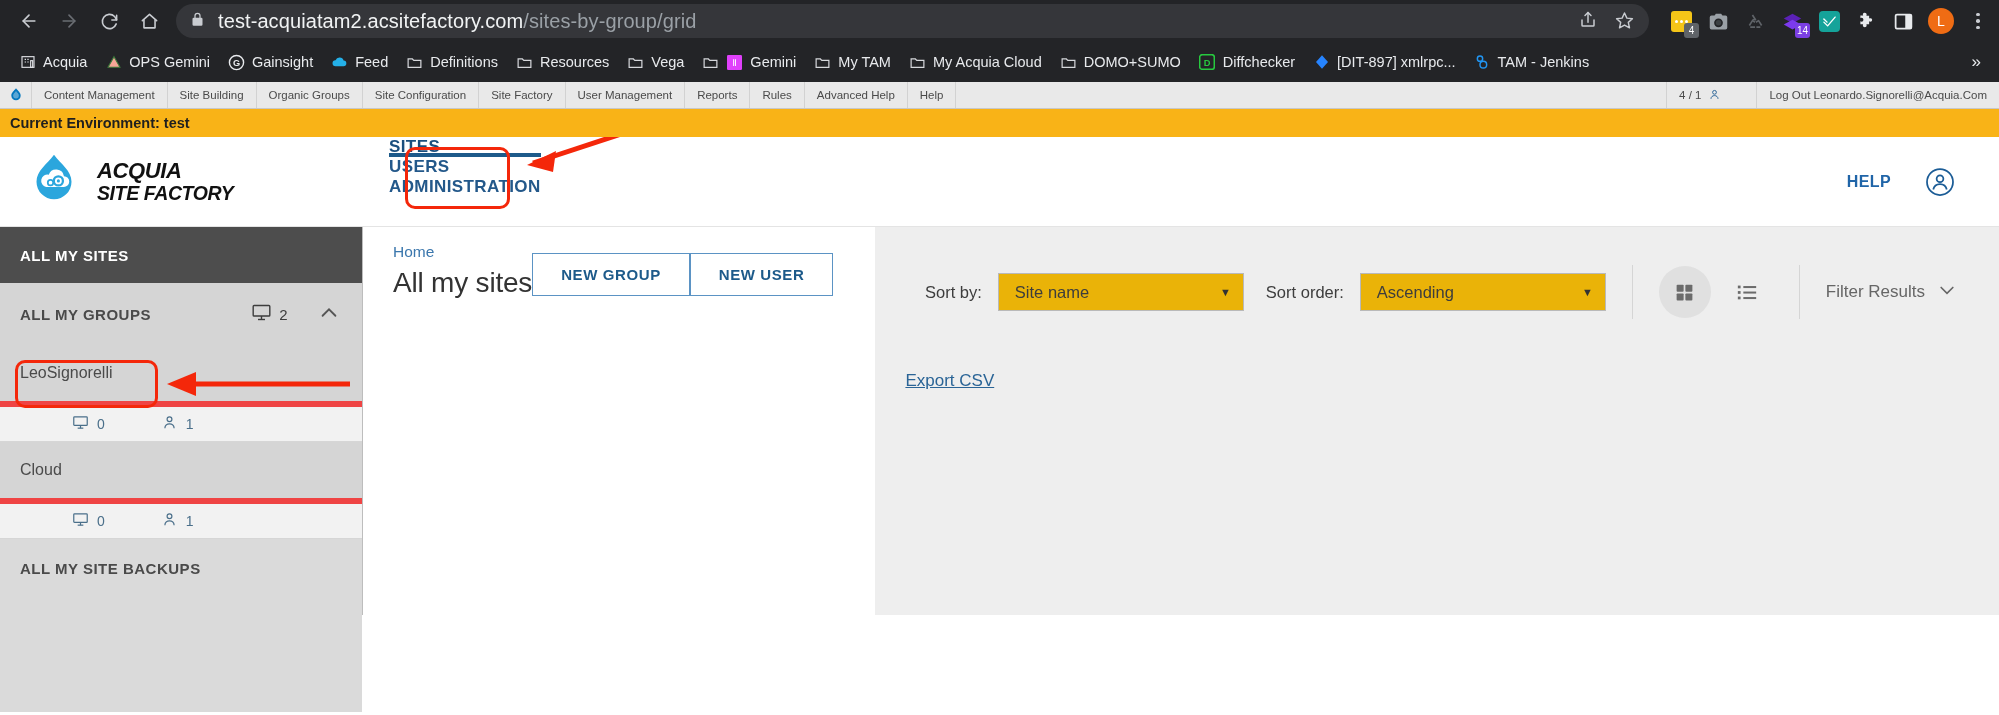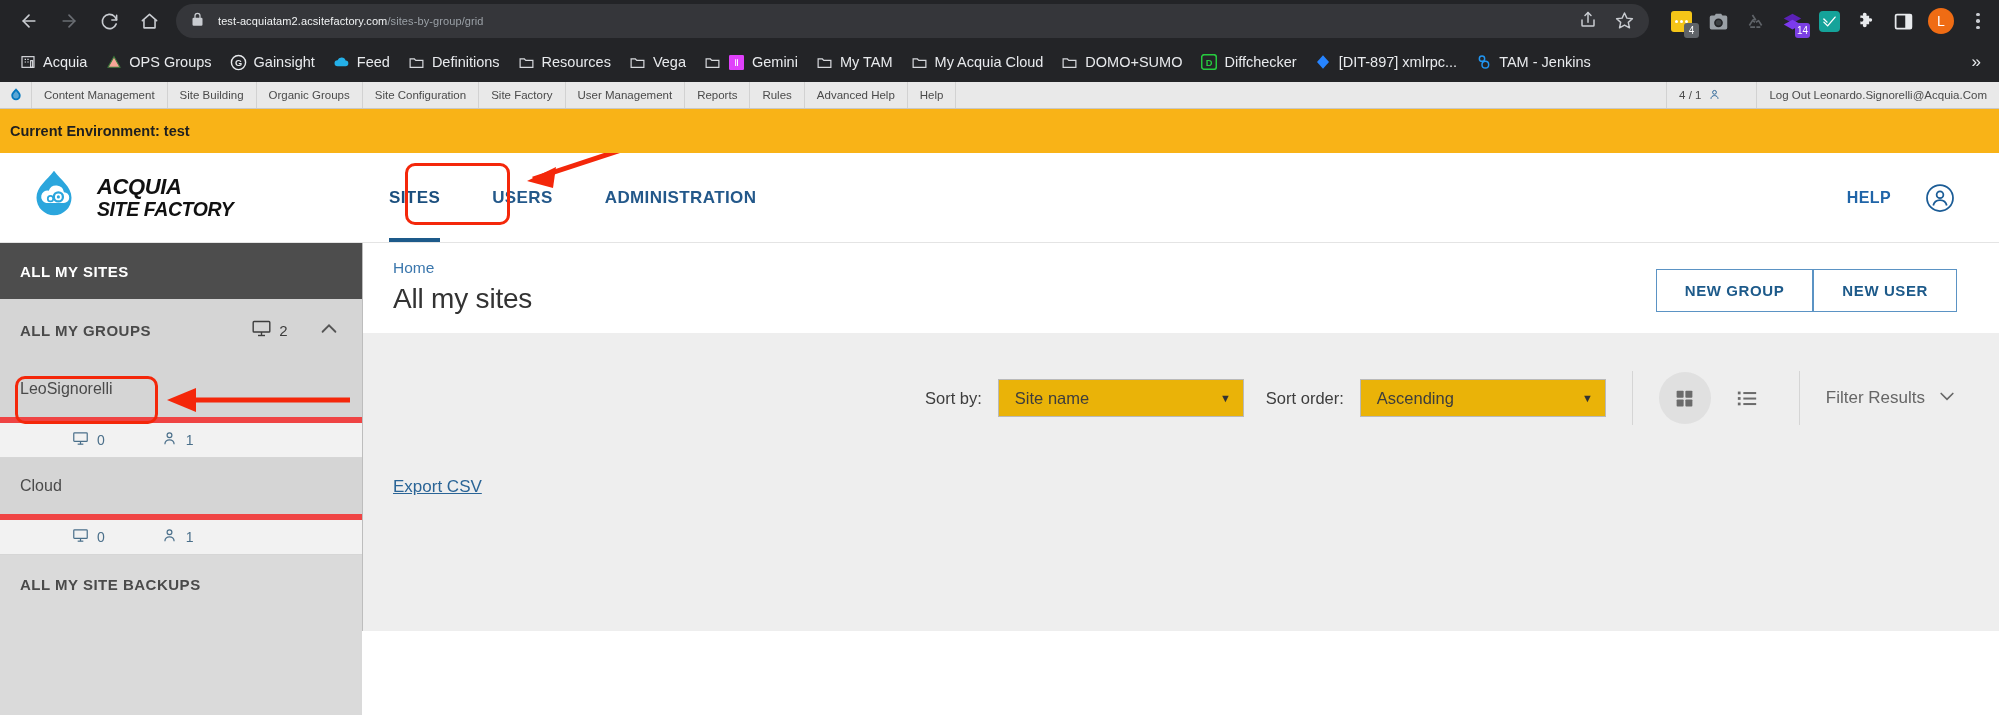--- a/index.html
+++ b/index.html
@@ -25,21 +25,21 @@
   .nav-btn svg { display:block; }
 
   #omnibox {
     flex: 1 1 auto; height: 34px; background: #35363a;
     border-radius: 17px; display: flex; align-items: center;
     margin: 0 8px 0 6px; padding: 0 14px 0 14px;
     min-width: 0; position: relative;
   }
   #lock-icon { width: 18px; height: 18px; flex:0 0 auto; margin-right: 10px; color:#c9ccd1;}
   #url-text {
-    color: #f1f3f4; font-size: 11px; white-space: nowrap;
+    color: #f1f3f4; font-size: 20px; white-space: nowrap;
     overflow: hidden; letter-spacing: .1px;
   }
   #url-text .path { color: #9aa0a6; }
   #omnibox-actions { margin-left:auto; display:flex; align-items:center; gap:16px; padding-left: 12px;}
   .omni-icon { width:20px;height:20px;color:#c9ccd1; flex:0 0 auto;}
 
   #ext-icons { display:flex; align-items:center; gap:13px; padding-left:10px; flex:0 0 auto;}
   .ext { width: 24px; height: 24px; position: relative; display:flex;align-items:center;justify-content:center;}
   .ext-badge {
     position:absolute; right:-6px; bottom:-5px; min-width:15px; height:15px;
@@ -80,35 +80,35 @@
   .adm-item {
     display:flex;align-items:center; padding:0 12px;
     border-right:1px solid #d2d2d2; white-space:nowrap;
   }
   #admin-right { margin-left:auto; display:flex; align-items:stretch;gap:23px; }
   #admin-right .adm-item { border-right:none; border-left:1px solid #d2d2d2; }
   #adm-count { display:flex; align-items:center; gap:7px; }
 
   
   #env-bar {
-    height: 44px; background:#f9b317; display:flex; align-items:center;
+    height: 28px; background:#f9b317; display:flex; align-items:center;
     padding-left: 10px; font-size: 14.5px; font-weight: bold; color:#1f1f1f;
   }
 
   
   #site-header {
     height: 90px; background:#fff; display:flex; align-items:center;
     border-bottom:1px solid #e4e4e4; position:relative;
   }
   #logo-area { width: 363px; display:flex; align-items:center; gap:15px; padding-left:26px; flex:0 0 auto;}
   #logo-text { font-style: italic; font-weight: 800; line-height:1.04; color:#111; letter-spacing:-.4px;}
   #logo-text .l1 { font-size: 22px; }
   #logo-text .l2 { font-size: 19.5px; }
 
-  #main-nav { display:flex; align-items:stretch; height:100%; }
+  #main-nav { display:flex; align-items:stretch; height:100%;flex-direction:column; }
   .nav-tab {
     display:flex;align-items:center; padding: 0 26px; color:#23588a;
     font-size:17px; font-weight:600; letter-spacing:.4px; position:relative;
   }
   .nav-tab.active { color:#1b4f7e; }
   .nav-tab.active::after {
     content:""; position:absolute; left:26px; right:26px; bottom:0;
     height:4px; background:#1d5a8a;
   }
   #header-right { margin-left:auto; display:flex;align-items:center; gap:34px; padding-right:44px;}
@@ -145,21 +145,21 @@
   }
   .stat { display:flex;align-items:center;gap:8px;}
   #all-my-backups {
     height: 58px; background:#dadada; display:flex;align-items:center;
     padding-left:20px; font-size:15px; font-weight:bold; color:#4a4a4a;
     letter-spacing:.5px;
   }
   #sidebar-filler { background:#dadada; height: 115px; }
 
   
-  #main { flex:1 1 auto; display:flex; flex-direction:column; min-width:0; background:#fff;}
+  #main { flex:1 1 auto; display:flex; flex-direction:row; min-width:0; background:#fff;}
   #content-head {
     background:#fff; padding: 16px 42px 0 30px; display:flex; align-items:flex-start;
     height: 90px;
   }
   #breadcrumb { color:#3b77ad; font-size:15.5px; }
   #page-title { font-size: 28px; color:#333; font-weight:400; margin-top: 6px; letter-spacing:-.2px;}
   #head-actions { margin-left:auto; display:flex; padding-top: 10px;}
   .outline-btn {
     border:1.5px solid #5b93c4; color:#1d5a8a; background:#fff;
     font-size:15px; font-weight:bold; letter-spacing:.6px;
@@ -323,21 +323,21 @@
           </svg>
         </span>
       <span>Acquia</span>
     </div>
     <div class="bm">
       <span class="bm-ico">
           <svg width="16" height="16" viewBox="0 0 24 24">
             <polygon points="12,4 21,20 3,20" fill="#f7a697" stroke="#3b7a3b" stroke-width="1.6"></polygon>
           </svg>
         </span>
-      <span>OPS Groups</span>
+      <span>OPS Gemini</span>
     </div>
     <div class="bm">
       <span class="bm-ico">
           <svg width="17" height="17" viewBox="0 0 24 24">
             <circle cx="12" cy="12" r="10" fill="none" stroke="#e8eaed" stroke-width="2"></circle>
             <text x="12" y="17" font-size="13" font-family="Liberation Sans, sans-serif" font-weight="bold" fill="#e8eaed" text-anchor="middle">G</text>
           </svg>
         </span>
       <span>Gainsight</span>
     </div>

